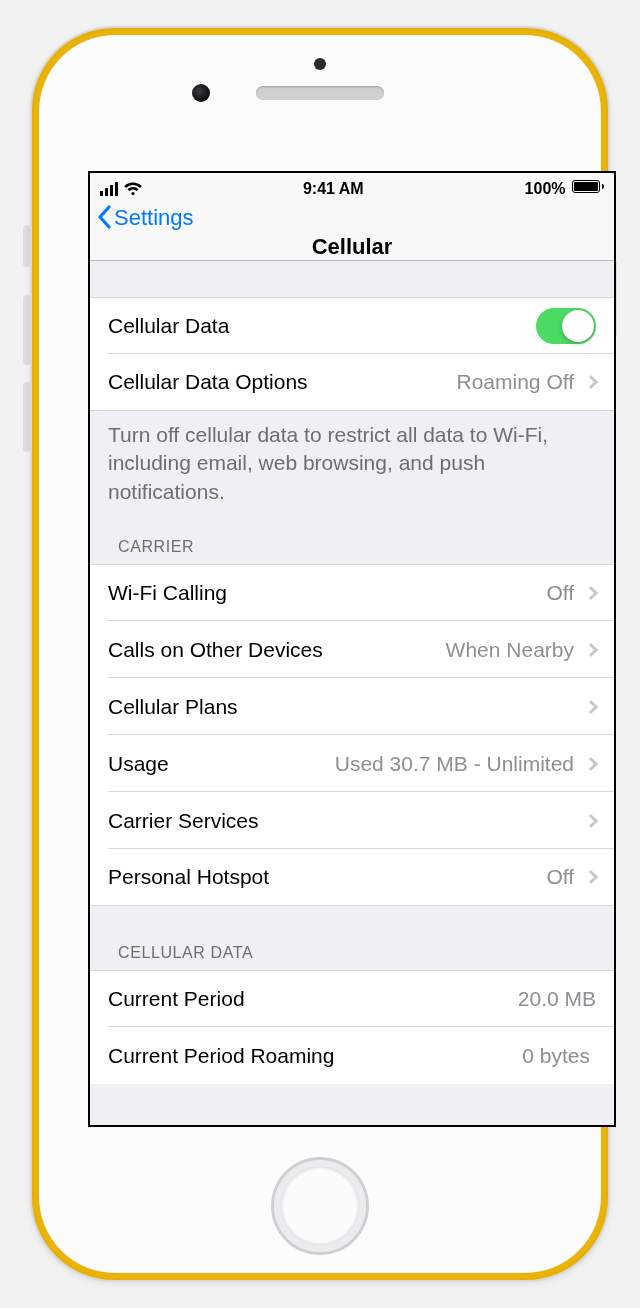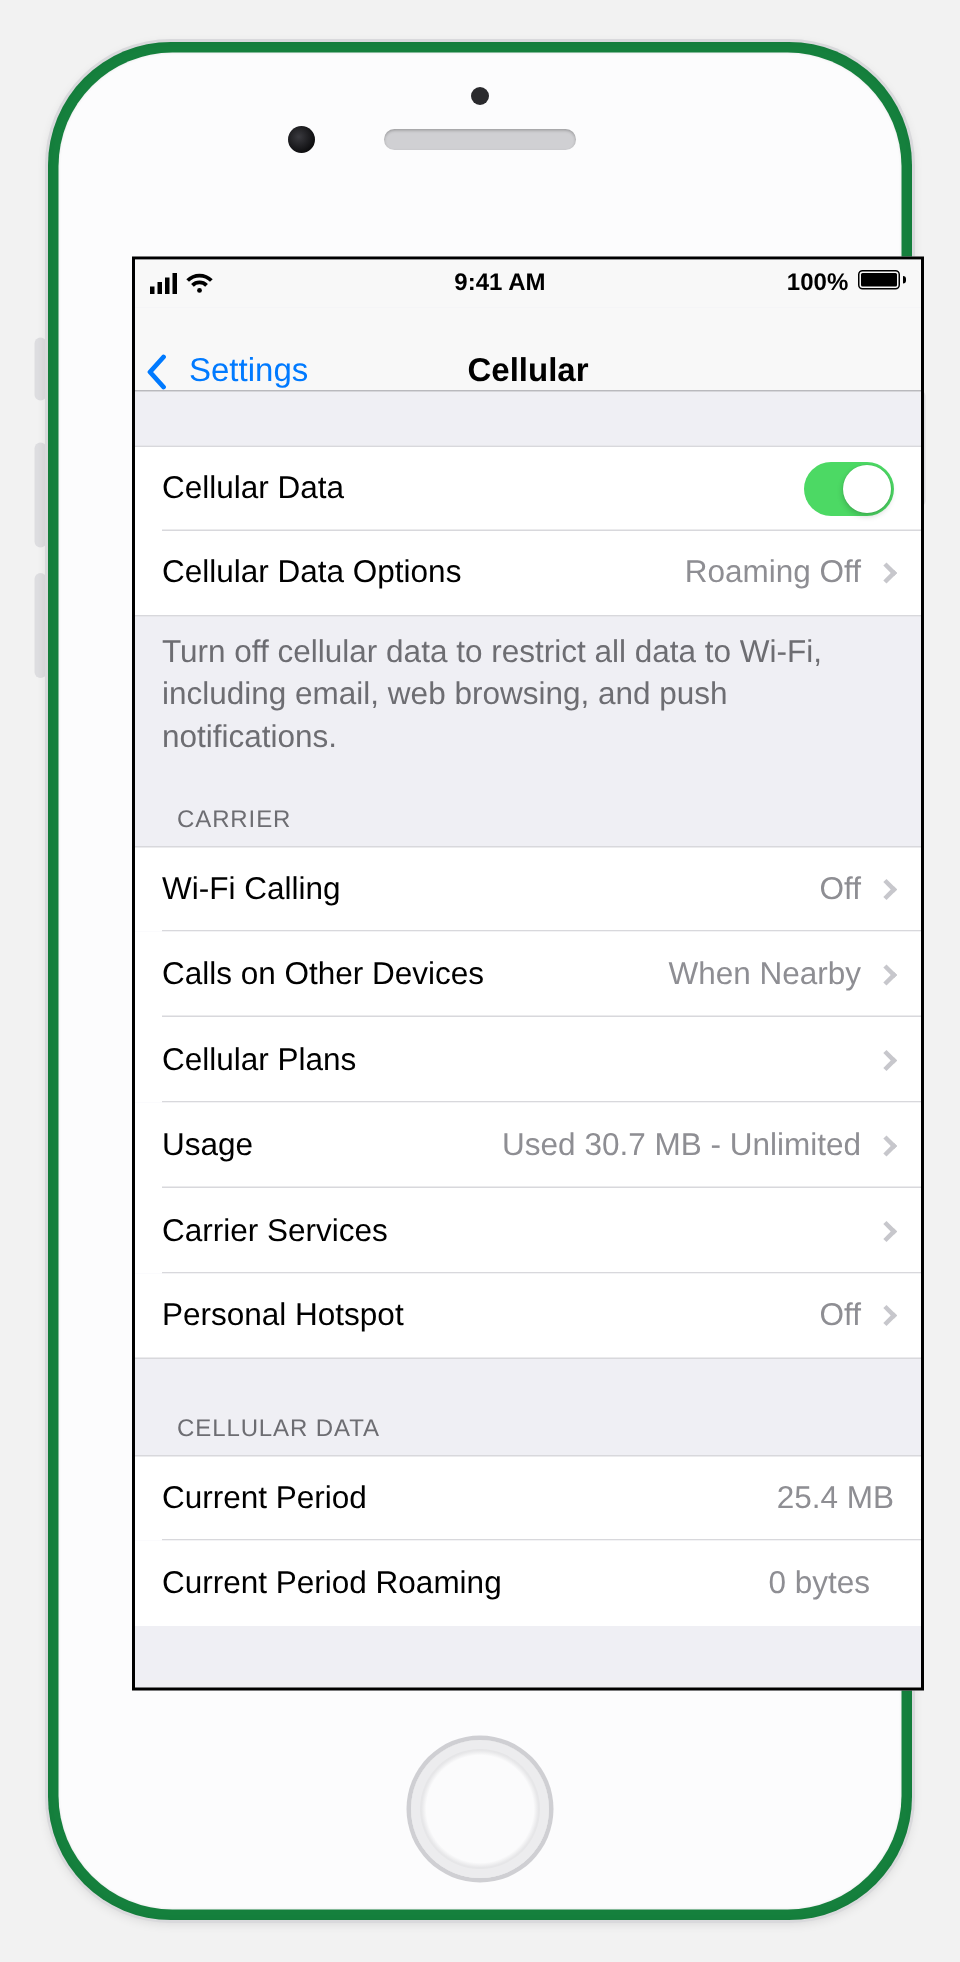--- a/index.html
+++ b/index.html
@@ -9,21 +9,21 @@
     width: 640px;
     height: 1308px;
     position: relative;
     overflow: hidden;
   }
   
   .phone {
     position: absolute;
     left: 32px; top: 28px;
     width: 576px; height: 1252px;
-    background: #15803d;
+    background: #eab308;
     border-radius: 82px;
     box-shadow:
       0 0 0 2px #d9d9dc,
       0 2px 8px rgba(0,0,0,0.12),
       inset 0 0 4px rgba(0,0,0,0.05);
   }
   .phone-inner {
     position: absolute;
     left: 7px; right: 7px; top: 7px; bottom: 7px;
     border-radius: 76px;
@@ -113,21 +113,21 @@
   .nav-bar {
     position: relative;
     height: 56px;
     background: #f8f8f8;
     border-bottom: 1px solid #b9b9bd;
     display:flex; align-items:center; justify-content:center;
   }
   .nav-title { font-size: 22px; font-weight: 600; color:#000;margin-top:28px; }
   .nav-back {
     position: absolute; left: 6px; top: 0; bottom: 0;
-    display: flex; align-items: flex-end; gap: 14px;
+    display: flex; align-items: flex-start; gap: 2px;
     color: #007aff; font-size: 22px;
   }
   .nav-back svg { display:block; }
 
   
   .spacer-top { height: 36px; background:#efeff4; }
   .cell {
     background: #fff;
     height: 57px;
     display: flex; align-items: center;
@@ -281,23 +281,23 @@
     <div class="cell last">
       <span class="label">Personal Hotspot</span>
       <span class="value">Off</span>
       <span class="chevron"></span>
     </div>
 
     <div class="section-header" style="padding-top:38px">CELLULAR DATA</div>
 
     <div class="cell first inner">
       <span class="label">Current Period</span>
-      <span class="value" style="margin-right:0">25.4 MB</span>
+      <span class="value" style="margin-right:0">20.0 MB</span>
     </div>
     <div class="cell" style="border-bottom:none">
       <span class="label">Current Period Roaming</span>
-      <span class="value" style="margin-right:16px">0 bytes</span>
+      <span class="value" style="margin-right:6px">0 bytes</span>
     </div>
 
   </div>
 
   <div class="home-btn"></div>
 </div>
 
 </body></html>

